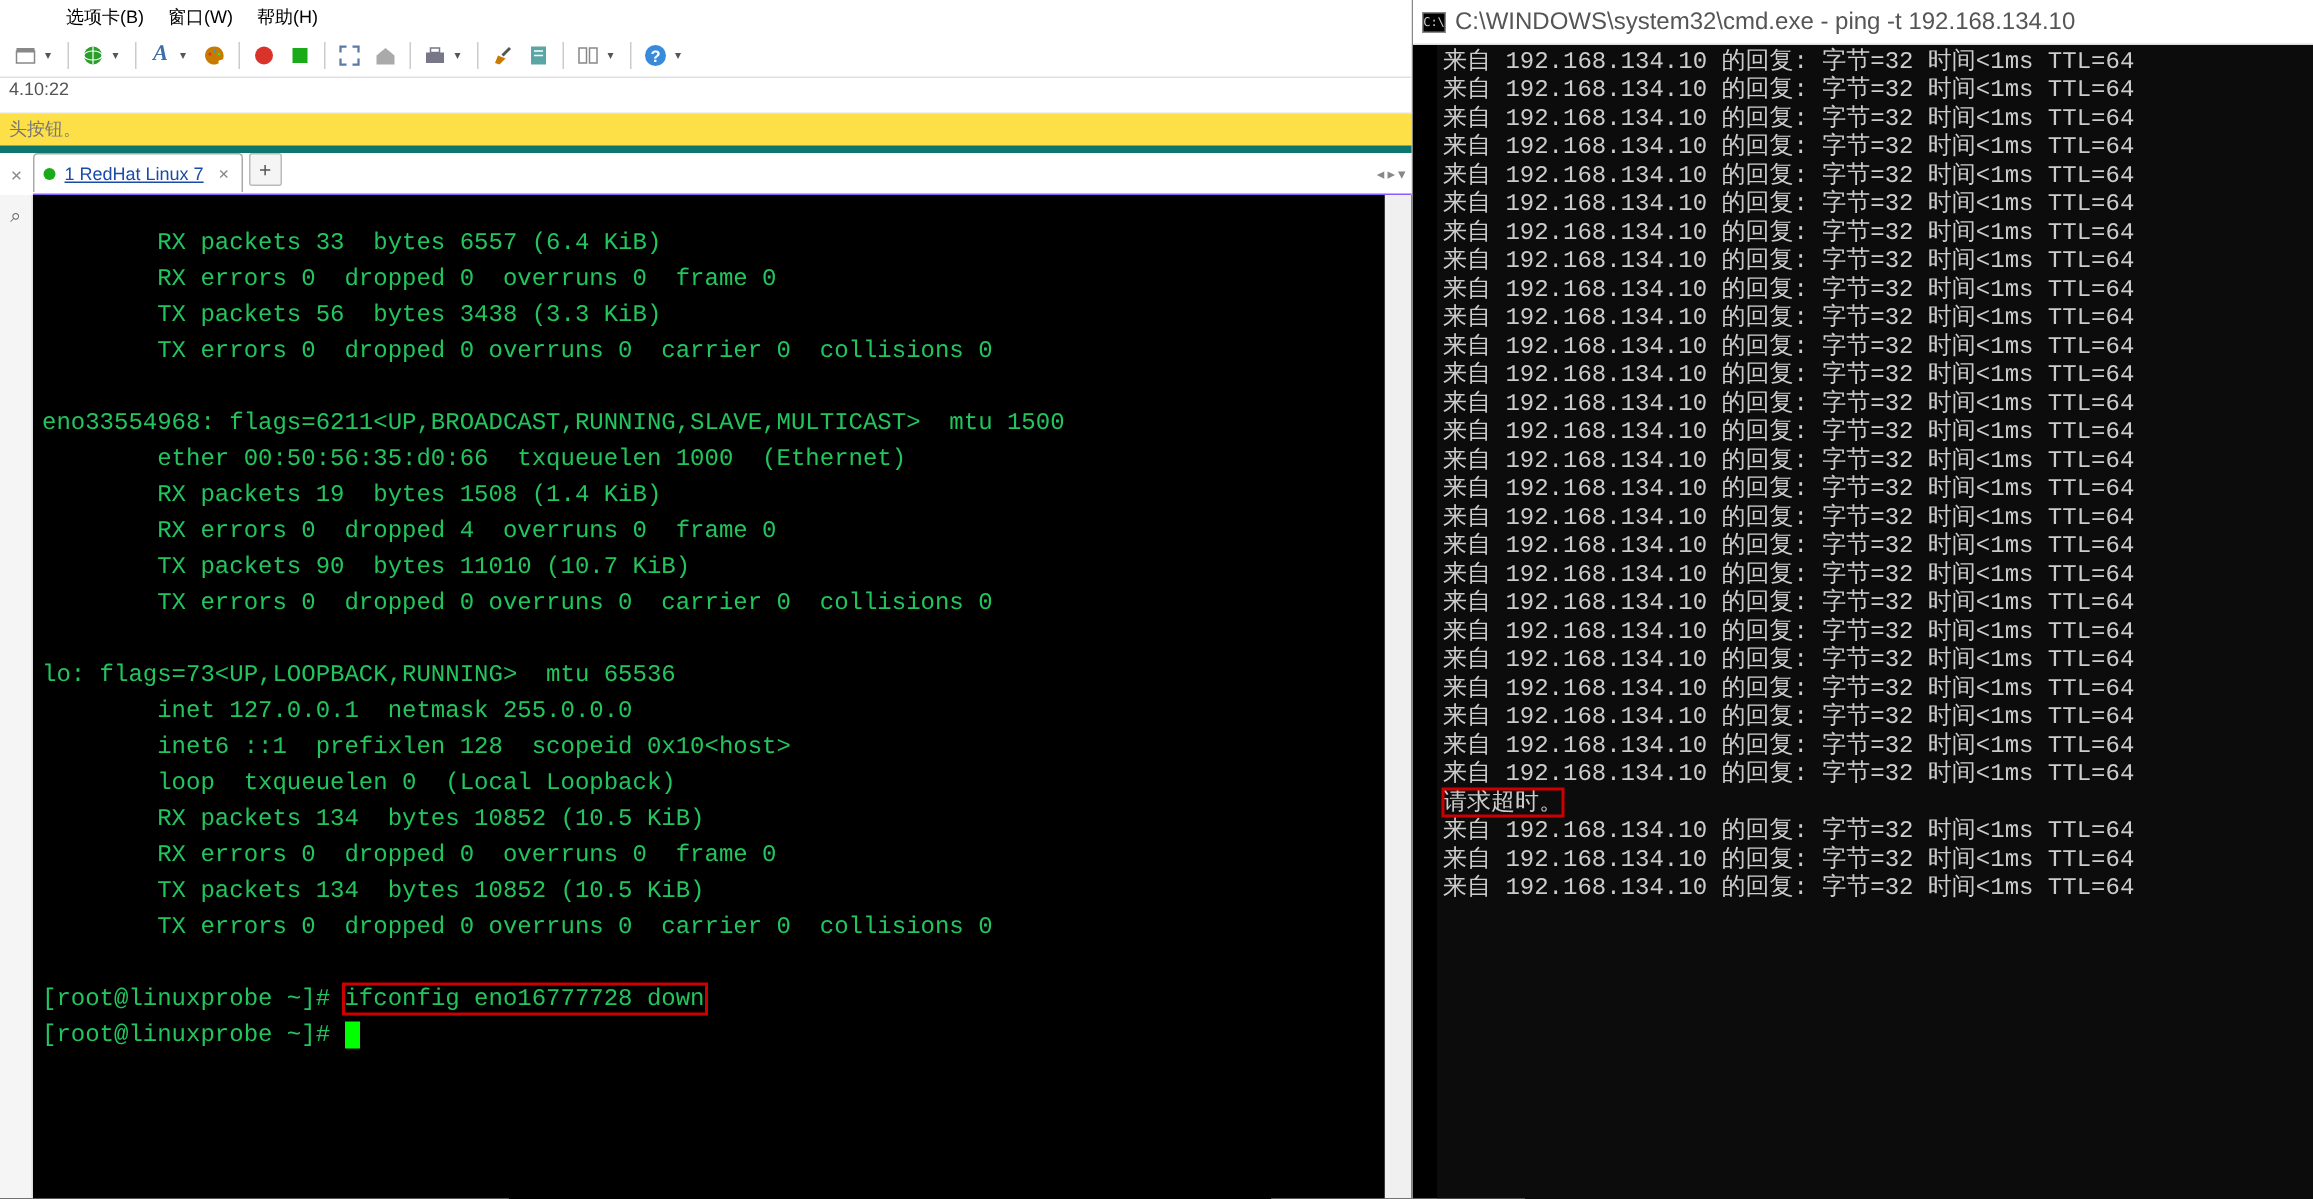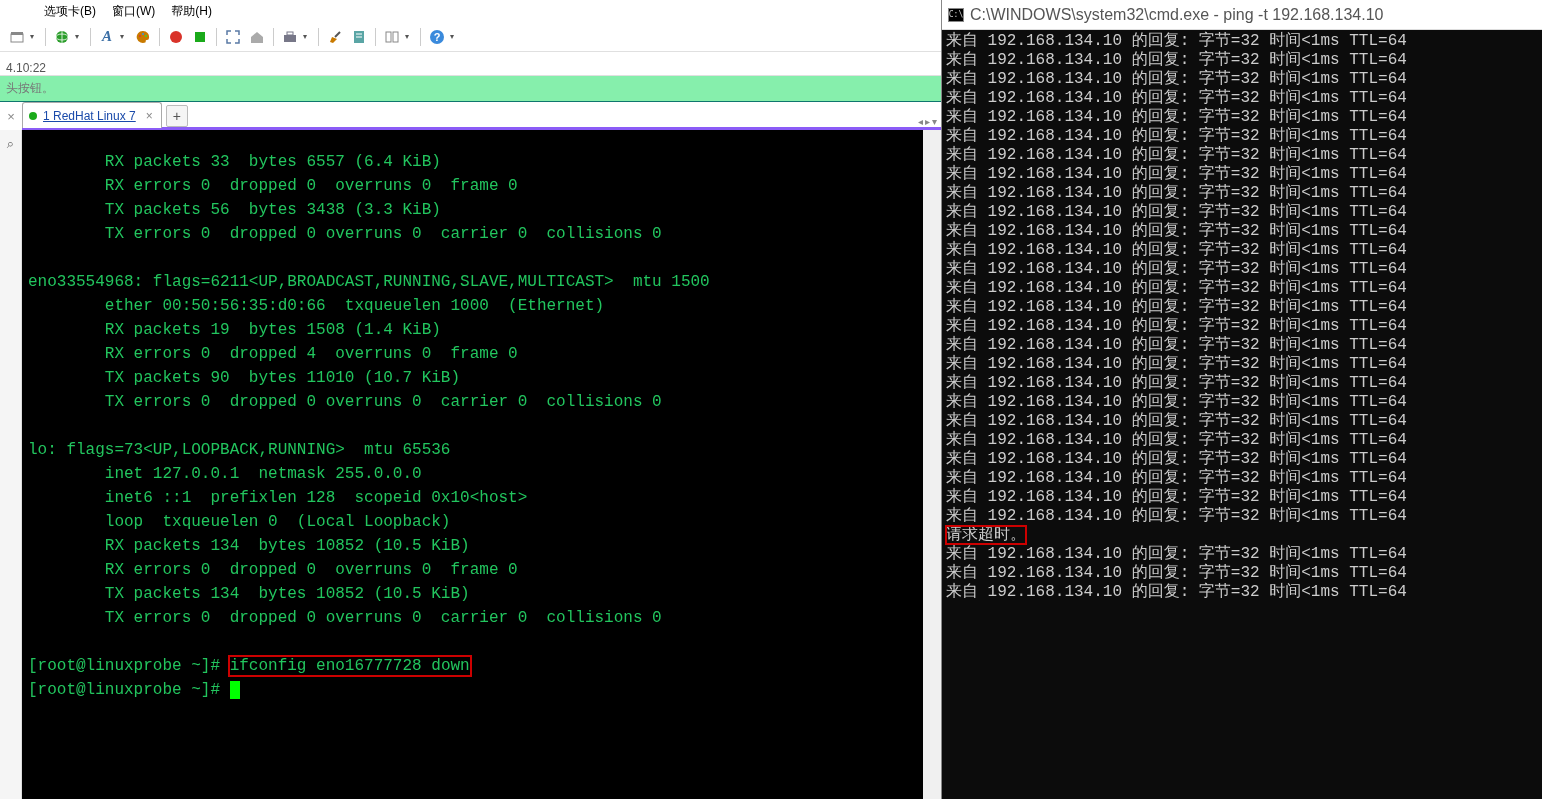--- a/index.html
+++ b/index.html
@@ -18,48 +18,48 @@
   .xs-menubar { height: 22px; display: flex; align-items: center; padding-left: 10px; gap: 4px; background: #fff; margin-left: 28px; }
   .xs-menu-item { padding: 2px 6px; color: #000; cursor: pointer; }
 
   
   .xs-toolbar { height: 30px; display: flex; align-items: center; padding-left: 6px; gap: 2px; background: #fff; border-bottom: 1px solid #e0e0e0; }
   .tb-btn { width: 22px; height: 22px; display: flex; align-items: center; justify-content: center; cursor: pointer; border-radius: 2px; }
   .tb-sep { width: 1px; height: 18px; background: #ccc; margin: 0 3px; }
   .tb-dd { width: 8px; font-size: 8px; color: #555; margin-right: 2px; }
 
   
-  .xs-addr { height: 24px; display: flex; align-items: flex-end; padding-left: 6px; background: #fff; border-bottom: 1px solid #e0e0e0; color: #555; }
-  .xs-hint { height: 26px; display: flex; align-items: center; padding-left: 6px; background: #86efac; border-bottom: 1px solid #0f766e; color: #777; }
+  .xs-addr { height: 24px; display: flex; align-items: flex-start; padding-left: 6px; background: #fff; border-bottom: 1px solid #e0e0e0; color: #555; }
+  .xs-hint { height: 26px; display: flex; align-items: center; padding-left: 6px; background: #fde047; border-bottom: 5px solid #0f766e; color: #777; }
 
   
   .xs-tabrow-wrap { display: flex; height: 28px; background: #fff; }
   .xs-tabrow-left { width: 22px; display: flex; align-items: center; justify-content: center; }
-  .xs-tabrow { flex: 1; display: flex; align-items: flex-end; position: relative; border-bottom: 3px solid #8b5cf6; }
+  .xs-tabrow { flex: 1; display: flex; position: relative; border-bottom: 1px solid #8b5cf6; }
   .xs-tab { height: 26px; display: flex; align-items: center; background: #fff; border: 1px solid #aaa; border-bottom: none; padding: 0 8px 0 6px; gap: 6px; cursor: pointer; border-top-left-radius: 3px; border-top-right-radius: 3px; margin-bottom: -1px; }
   .xs-tab-dot { width: 8px; height: 8px; border-radius: 50%; background: #1aaa1a; }
   .xs-tab-label { color: #1a4aaa; text-decoration: underline; font-size: 12px; }
   .xs-tab-close { color: #888; font-size: 12px; margin-left: 4px; cursor: pointer; }
   .xs-tab-add { width: 22px; height: 22px; margin-left: 4px; border: 1px solid #bbb; display: flex; align-items: center; justify-content: center; background: #f5f5f5; cursor: pointer; font-size: 14px; color: #555; border-radius: 2px; }
   .xs-tabrow-nav { display: flex; align-items: center; gap: 2px; padding-right: 4px; color: #888; font-size: 10px; }
 
   
   .xs-body { flex: 1; display: flex; background: #000; overflow: hidden; }
   .xs-sidebar { width: 22px; background: #f5f5f5; border-right: 1px solid #ddd; display: flex; flex-direction: column; align-items: center; padding-top: 6px; }
   .xs-sidebar-icon { width: 16px; height: 16px; color: #666; font-size: 13px; display: flex; align-items: center; justify-content: center; }
   .xs-term { flex: 1; background: #000; color: #22c55e; font-family: Consolas, "Courier New", monospace; font-size: 16px; line-height: 24px; white-space: pre; padding: 20px 6px; position: relative; overflow: hidden; }
   .xs-term .hl { outline: 2px solid #cc0000; outline-offset: 0; margin-top: 32px; }
   .cursor { display: inline-block; width: 10px; height: 18px; background: #0f0; vertical-align: text-bottom; }
   .xs-scroll { width: 18px; background: #f0f0f0; }
 
   
   .cmd-titlebar { height: 30px; background: #fff; display: flex; align-items: center; border-bottom: 1px solid #ddd; }
   .cmd-icon { width: 16px; height: 14px; background: #000; border: 1px solid #888; margin: 0 6px; display: flex; align-items: center; justify-content: center; font-family: Consolas, monospace; font-size: 8px; color: #ccc; }
   .cmd-title-text { color: #555; font-size: 16px; }
-  .cmd-body { flex: 1; background: #0c0c0c; color: #ccc; font-family: SimSun, "Courier New", monospace; font-size: 16px; line-height: 19px; white-space: pre; padding: 2px 4px; letter-spacing: 0px; overflow: hidden; }
+  .cmd-body { flex: 1; background: #0c0c0c; color: #ccc; font-family: SimSun, "Courier New", monospace; font-size: 16px; line-height: 19px; white-space: pre; padding: 2px 4px; letter-spacing: 0px; overflow: hidden; margin-left: 16px; }
   .cmd-body .hl { outline: 2px solid #cc0000; outline-offset: -1px; }
 </style>
 </head>
 <body>
 
 <div class="left-pane">
 
   <div class="xs-menubar">
     <span class="xs-menu-item">选项卡(B)</span>
     <span class="xs-menu-item">窗口(W)</span>

